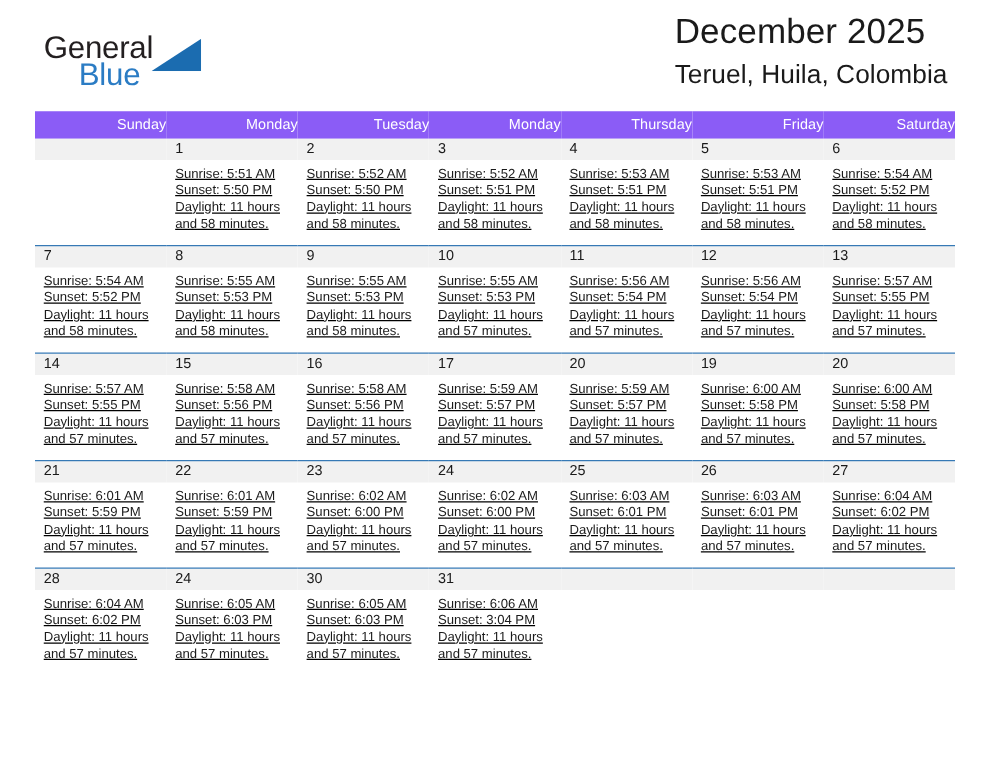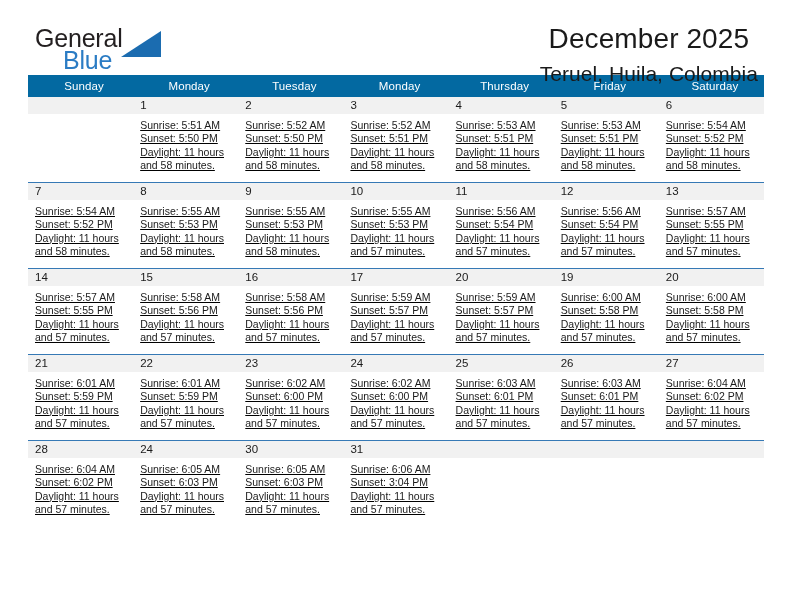--- a/index.html
+++ b/index.html
@@ -18,21 +18,21 @@
     position: relative;
     width: 792px;
     height: 612px;
     box-sizing: border-box;
     padding: 0 28px;
   }
 
   
   .header {
     position: relative;
-    height: 74px;
+    height: 88px;
     display: flex;
     align-items: flex-start;
     justify-content: space-between;
   }
   .brand {
     position: relative;
     margin-top: 24px;
     width: 230px;
     height: 52px;
   }
@@ -58,22 +58,22 @@
     position: absolute;
     left: 93px;
     top: 6px;
     width: 40px;
     height: 27px;
     overflow: hidden;
   }
   .brand-triangle svg { display: block; }
 
   .title-block {
-    margin-top: 24px;
-    text-align: center;
+    margin-top: 10px;
+    text-align: left;
     padding-right: 6px;
   }
   .cal-title {
     font-size: 28px;
     font-weight: normal;
     color: #1a1a1a;
     line-height: 1.05;
     letter-spacing: 0.1px;
   }
   .cal-subtitle {
@@ -84,25 +84,25 @@
   }
 
   
   .calendar {
     width: 736px;
     border-collapse: collapse;
     table-layout: fixed;
     margin-top: 1px;
   }
   .calendar th {
-    background: #0369a1;
+    background: #8b5cf6;
     color: #ffffff;
     font-weight: normal;
     font-size: 11.5px;
-    text-align: center;
+    text-align: right;
     padding: 5px 0 5px 7px;
     height: 11px;
     letter-spacing: 0.1px;
   }
   .calendar td {
     vertical-align: top;
     padding: 0;
     width: 105.14px;
     border-top: 1px solid #3679b5;
   }

